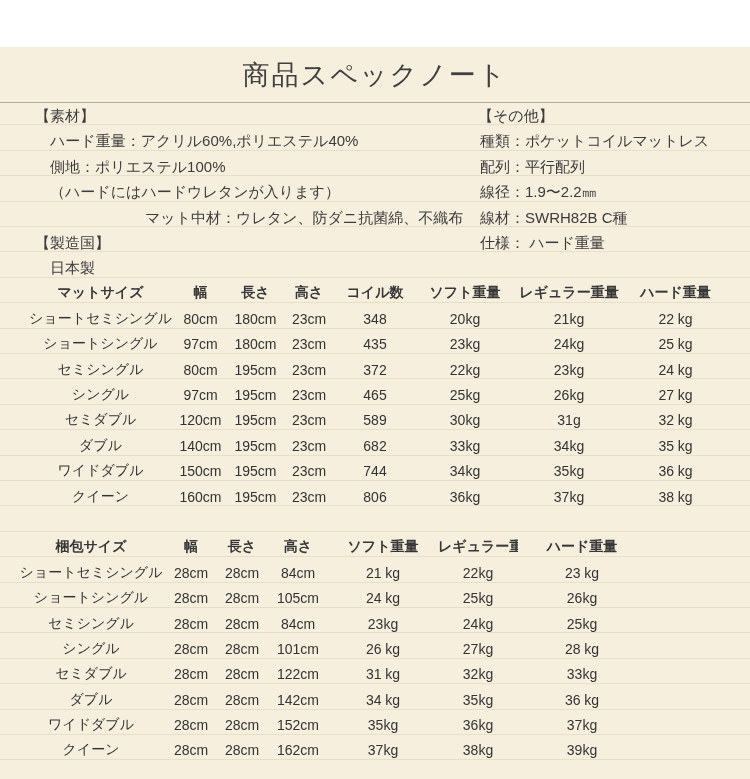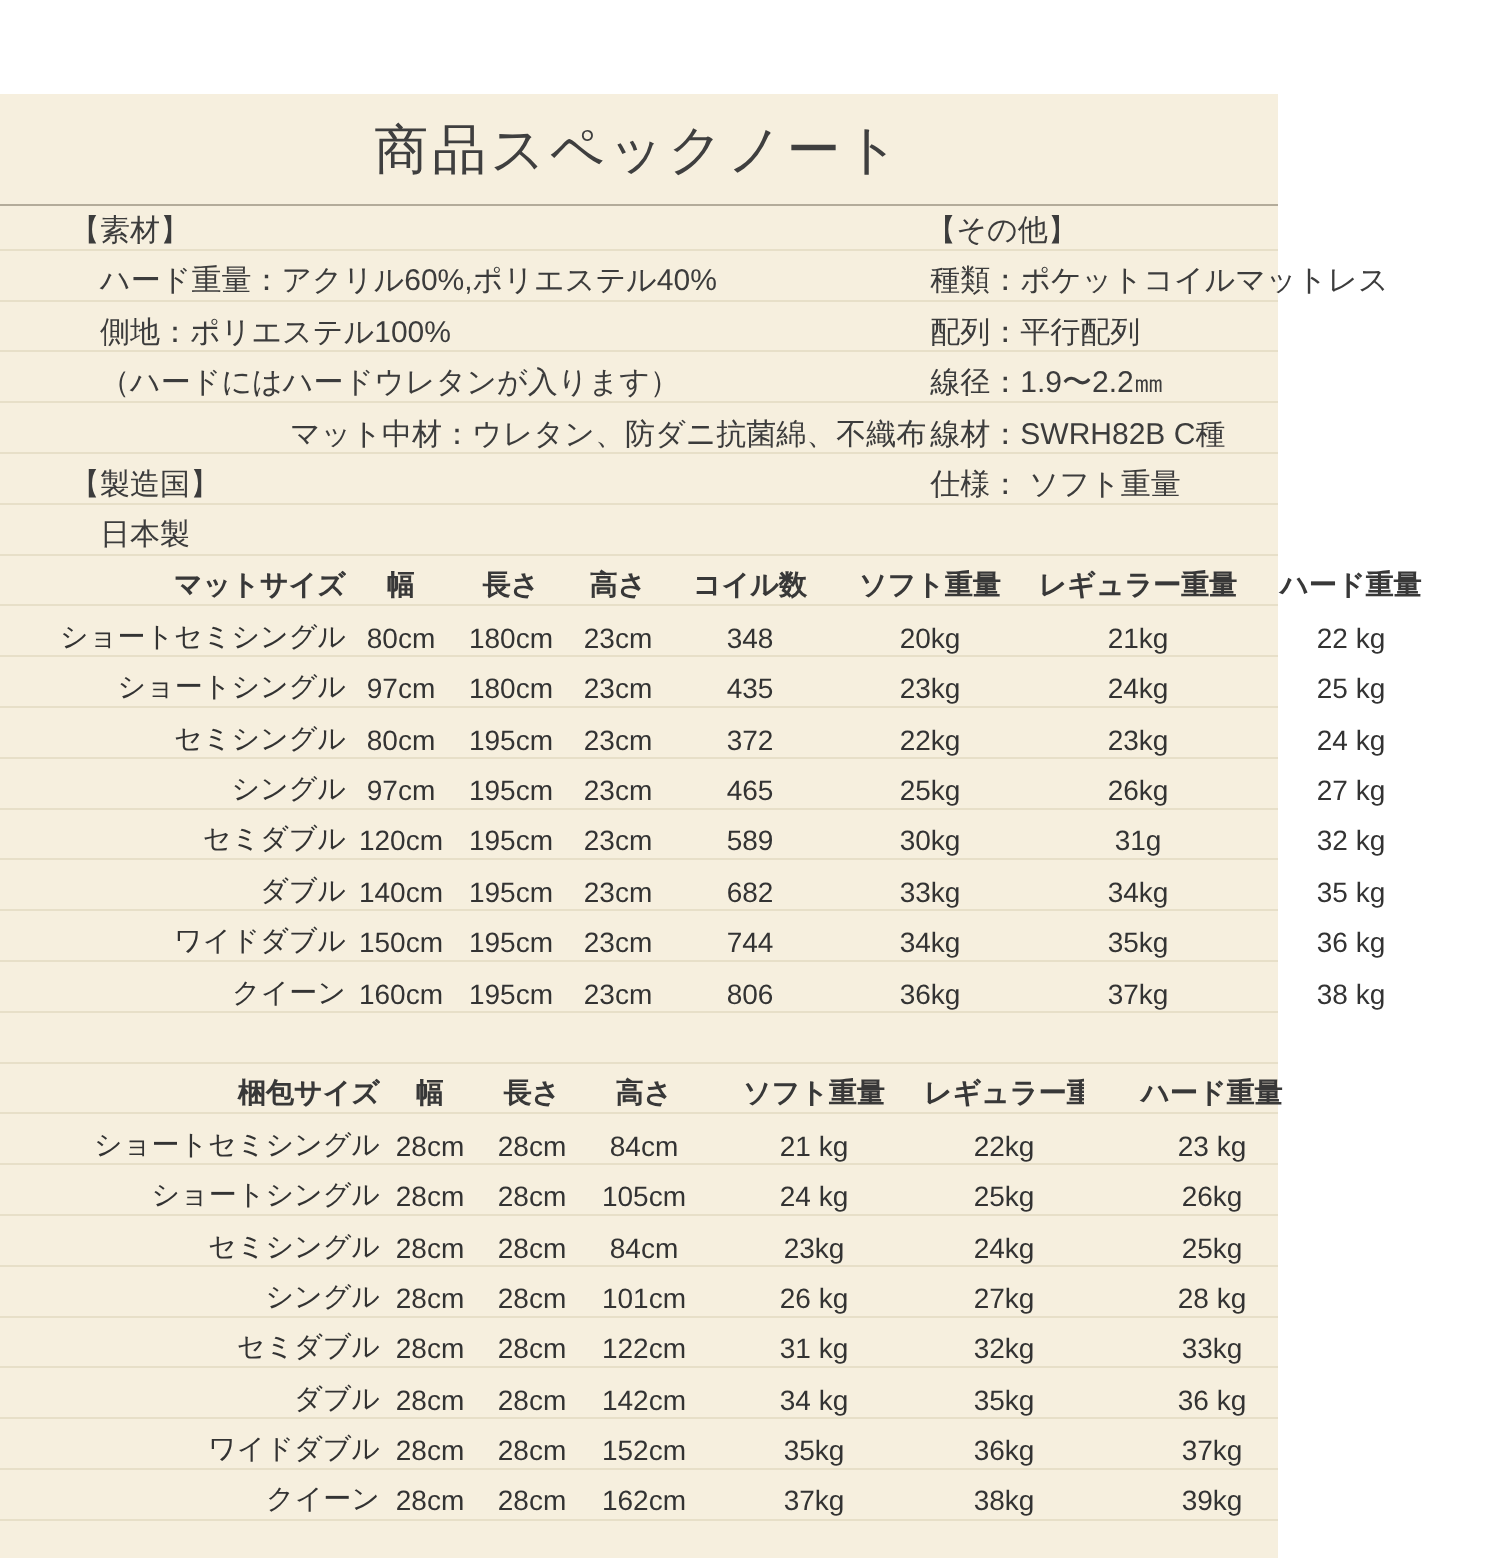--- a/index.html
+++ b/index.html
@@ -5,21 +5,21 @@
   html,body{margin:0;padding:0;}
   body{
     width:750px;height:779px;
     background:#ffffff;
     font-family:"Liberation Sans","DejaVu Sans",sans-serif;
     color:#3b3b3b;
     overflow:hidden;
   }
   .top-strip{height:47px;background:#ffffff;}
   .sheet{
-    width:639px;height:732px;
+    width:750px;height:732px;
     background:#f6efde;
     box-sizing:border-box;
   }
   .title-row{
     height:55px;
     display:flex;align-items:center;justify-content:center;
   }
   .page-title{
     font-size:27px;
     letter-spacing:2px;
@@ -63,31 +63,31 @@
   th,td{
     padding:0;
     height:25.4px;
     text-align:center;
     vertical-align:middle;
     font-weight:normal;
     overflow:hidden;
     white-space:nowrap;
   }
   thead th{font-weight:bold;color:#383838;}
-  th:first-child,td:first-child{text-align:right;}
+  th:first-child,td:first-child{text-align:center;}
   .mat-table{width:700px;margin-left:28px;}
   .mat-table th:nth-child(1),.mat-table td:nth-child(1){width:145px;}
   .mat-table th:nth-child(2),.mat-table td:nth-child(2){width:55px;}
   .mat-table th:nth-child(3),.mat-table td:nth-child(3){width:55px;}
   .mat-table th:nth-child(4),.mat-table td:nth-child(4){width:52px;}
   .mat-table th:nth-child(5),.mat-table td:nth-child(5){width:80px;}
   .mat-table th:nth-child(6),.mat-table td:nth-child(6){width:100px;}
   .mat-table th:nth-child(7),.mat-table td:nth-child(7){width:108px;}
   .mat-table th:nth-child(8),.mat-table td:nth-child(8){width:105px;}
-  .pkg-table{width:630px;margin-left:40px;}
+  .pkg-table{width:630px;margin-left:16px;}
   .pkg-table th:nth-child(1),.pkg-table td:nth-child(1){width:150px;}
   .pkg-table th:nth-child(2),.pkg-table td:nth-child(2){width:50px;}
   .pkg-table th:nth-child(3),.pkg-table td:nth-child(3){width:52px;}
   .pkg-table th:nth-child(4),.pkg-table td:nth-child(4){width:60px;}
   .pkg-table th:nth-child(5),.pkg-table td:nth-child(5){width:110px;}
   .pkg-table th:nth-child(6),.pkg-table td:nth-child(6){width:80px;}
   .pkg-table th:nth-child(7),.pkg-table td:nth-child(7){width:128px;}
   .table-gap{height:25.4px;}
 </style>
 </head>
@@ -119,21 +119,21 @@
           </div>
       </div>
 
       <div class="col-right">
         <div class="line heading">【その他】</div>
         <div>
             <div class="line body-line">種類：ポケットコイルマットレス</div>
             <div class="line body-line">配列：平行配列</div>
             <div class="line body-line">線径：1.9〜2.2㎜</div>
             <div class="line body-line">線材：SWRH82B C種</div>
-            <div class="line body-line">仕様： ソフト重量</div>
+            <div class="line body-line">仕様： ハード重量</div>
           </div>
       </div>
 
     </div>
 
     <table class="mat-table">
         <thead>
           <tr>
             <th>マットサイズ</th>
             <th>幅</th>

